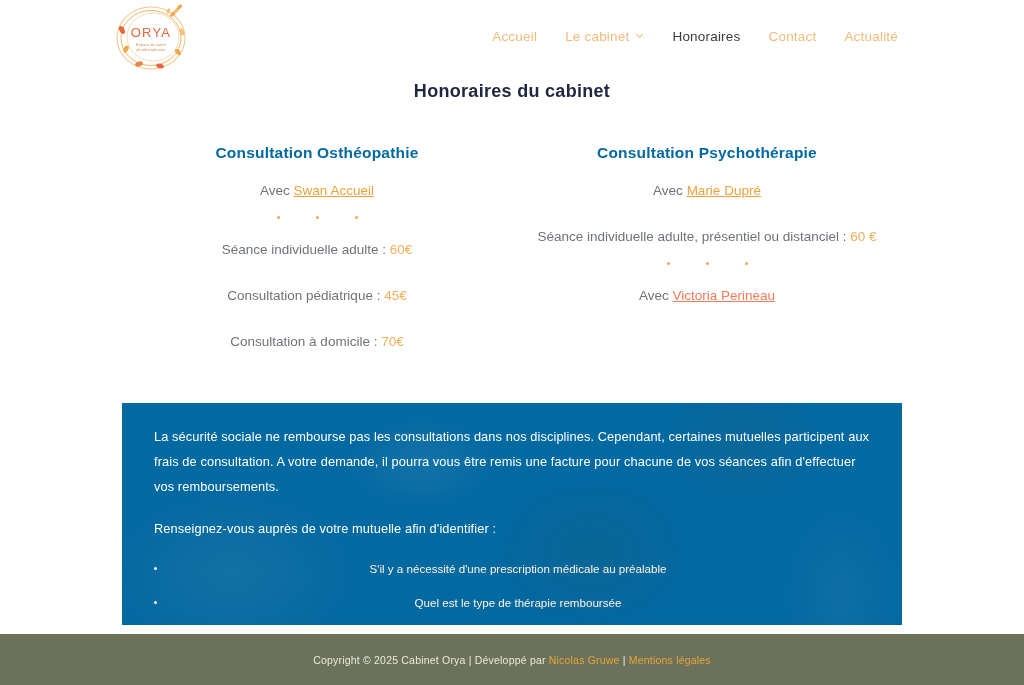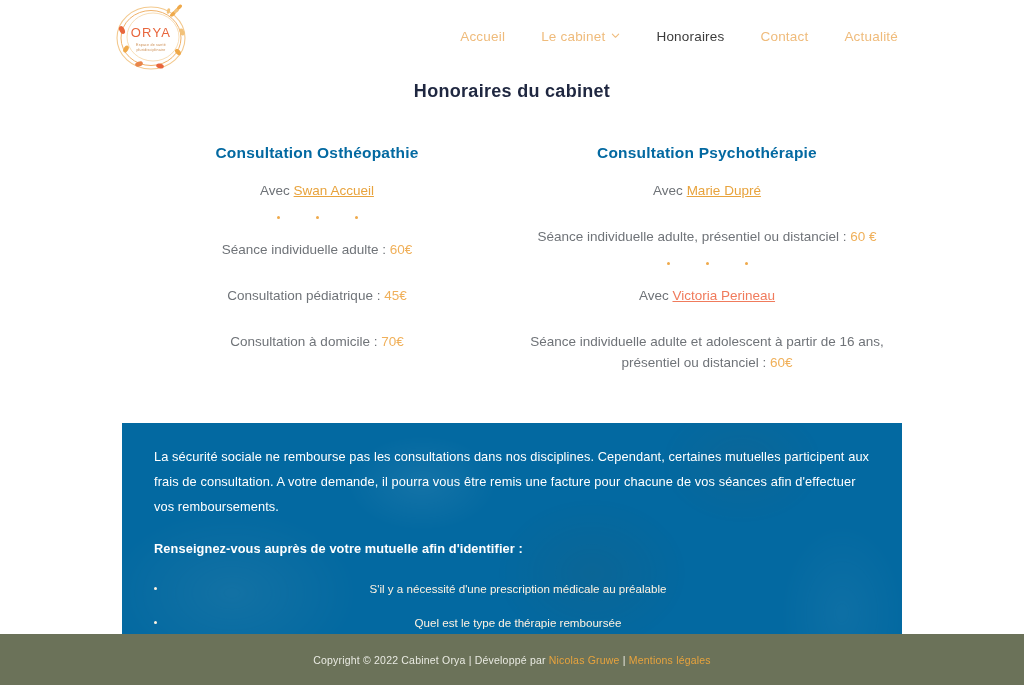--- a/index.html
+++ b/index.html
@@ -23,21 +23,21 @@
     left:108px; top:2px;
     width:86px; height:72px;
   }
   .logo-svg { display:block; width:86px; height:72px; }
 
   .nav {
     position:absolute;
     right:112px; top:27px;
     display:flex;
     align-items:flex-end;
-    gap:8px;
+    gap:0px;
   }
   .nav-item {
     font-size:13.5px;
     color:#EFBB7B;
     letter-spacing:.2px;
     padding:0 14px;
     white-space:nowrap;
     cursor:pointer;
     line-height:20px;
     display:flex;
@@ -129,21 +129,21 @@
     position:relative;
     padding:21px 32px 0 32px;
     color:#FFFFFF;
   }
   .notice p {
     font-size:12.8px;
     line-height:25px;
     color:#FFFFFF;
     letter-spacing:.1px;
   }
-  .notice .p2 { margin-top:17px;font-weight:bold; }
+  .notice .p2 { margin-top:17px; }
   .notice ul { list-style:none; margin-top:17px; }
   .notice li {
     font-size:11.6px;
     line-height:22px;
     color:#FFF3E2;
     position:relative;
     padding-left:12px;
     margin-bottom:12px;
     text-align:center;
   }
@@ -282,37 +282,33 @@
       <i class="dot"></i>
       <i class="dot"></i>
     </div>
 
     <div class="line">
       <span>Avec </span><a class="link-coral">Victoria Perineau</a>
     </div>
 
     <div class="spacer-10"></div>
 
-    <div class="line tall">
-      <span>Séance individuelle adulte et adolescent à partir de 16 ans,</span><br>
-      <span>présentiel ou distanciel : </span><span class="price">60€</span>
-    </div>
   </div>
 </div>
 
 <section class="notice">
   <div class="notice-bg"></div>
   <div class="notice-inner">
     <p>La sécurité sociale ne rembourse pas les consultations dans nos disciplines. Cependant, certaines mutuelles participent aux frais de consultation. A votre demande, il pourra vous être remis une facture pour chacune de vos séances afin d'effectuer vos remboursements.</p>
     <p class="p2">Renseignez-vous auprès de votre mutuelle afin d'identifier :</p>
     <ul>
       <li>S'il y a nécessité d'une prescription médicale au préalable</li>
       <li>Quel est le type de thérapie remboursée</li>
 
     </ul>
   </div>
 </section>
 
 <footer class="footer">
   <div class="footer-text">
-    <span>Copyright © 2022 Cabinet Orya | Développé par </span><a class="footer-link">Nicolas Gruwe</a><span class="footer-sep"> | </span><a class="footer-link">Mentions légales</a>
+    <span>Copyright © 2025 Cabinet Orya | Développé par </span><a class="footer-link">Nicolas Gruwe</a><span class="footer-sep"> | </span><a class="footer-link">Mentions légales</a>
   </div>
 </footer>
 
 </body></html>

